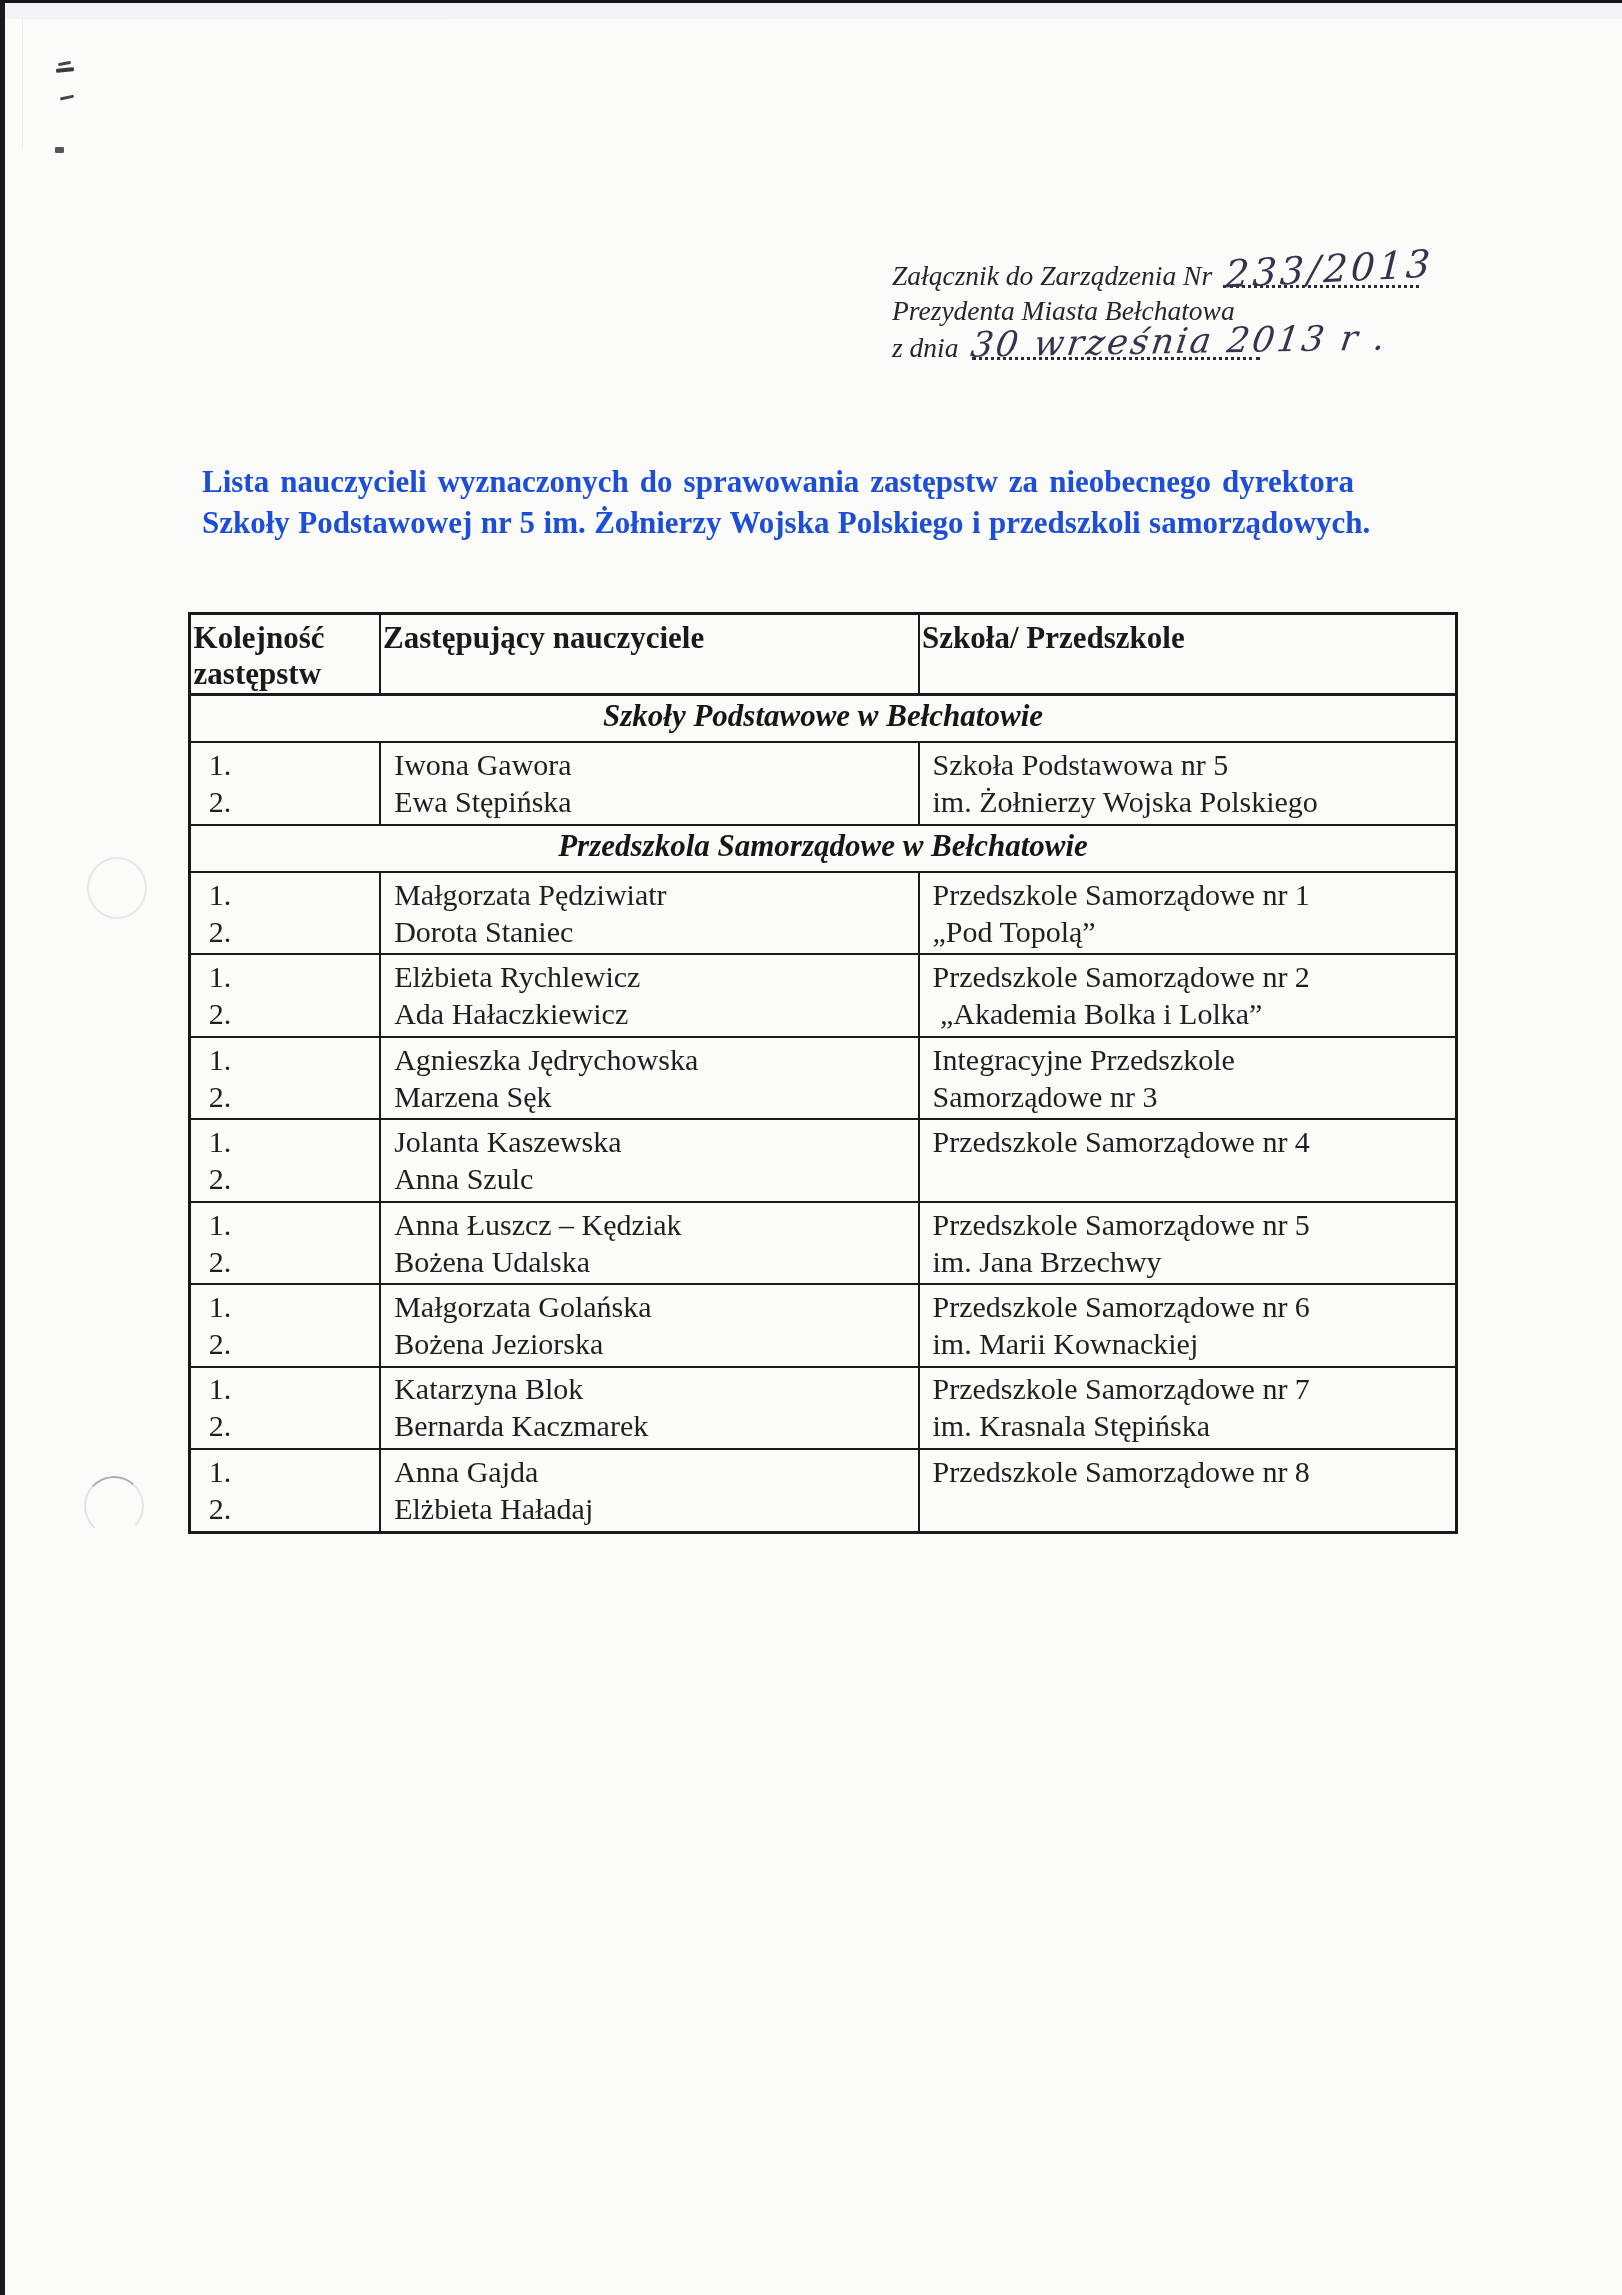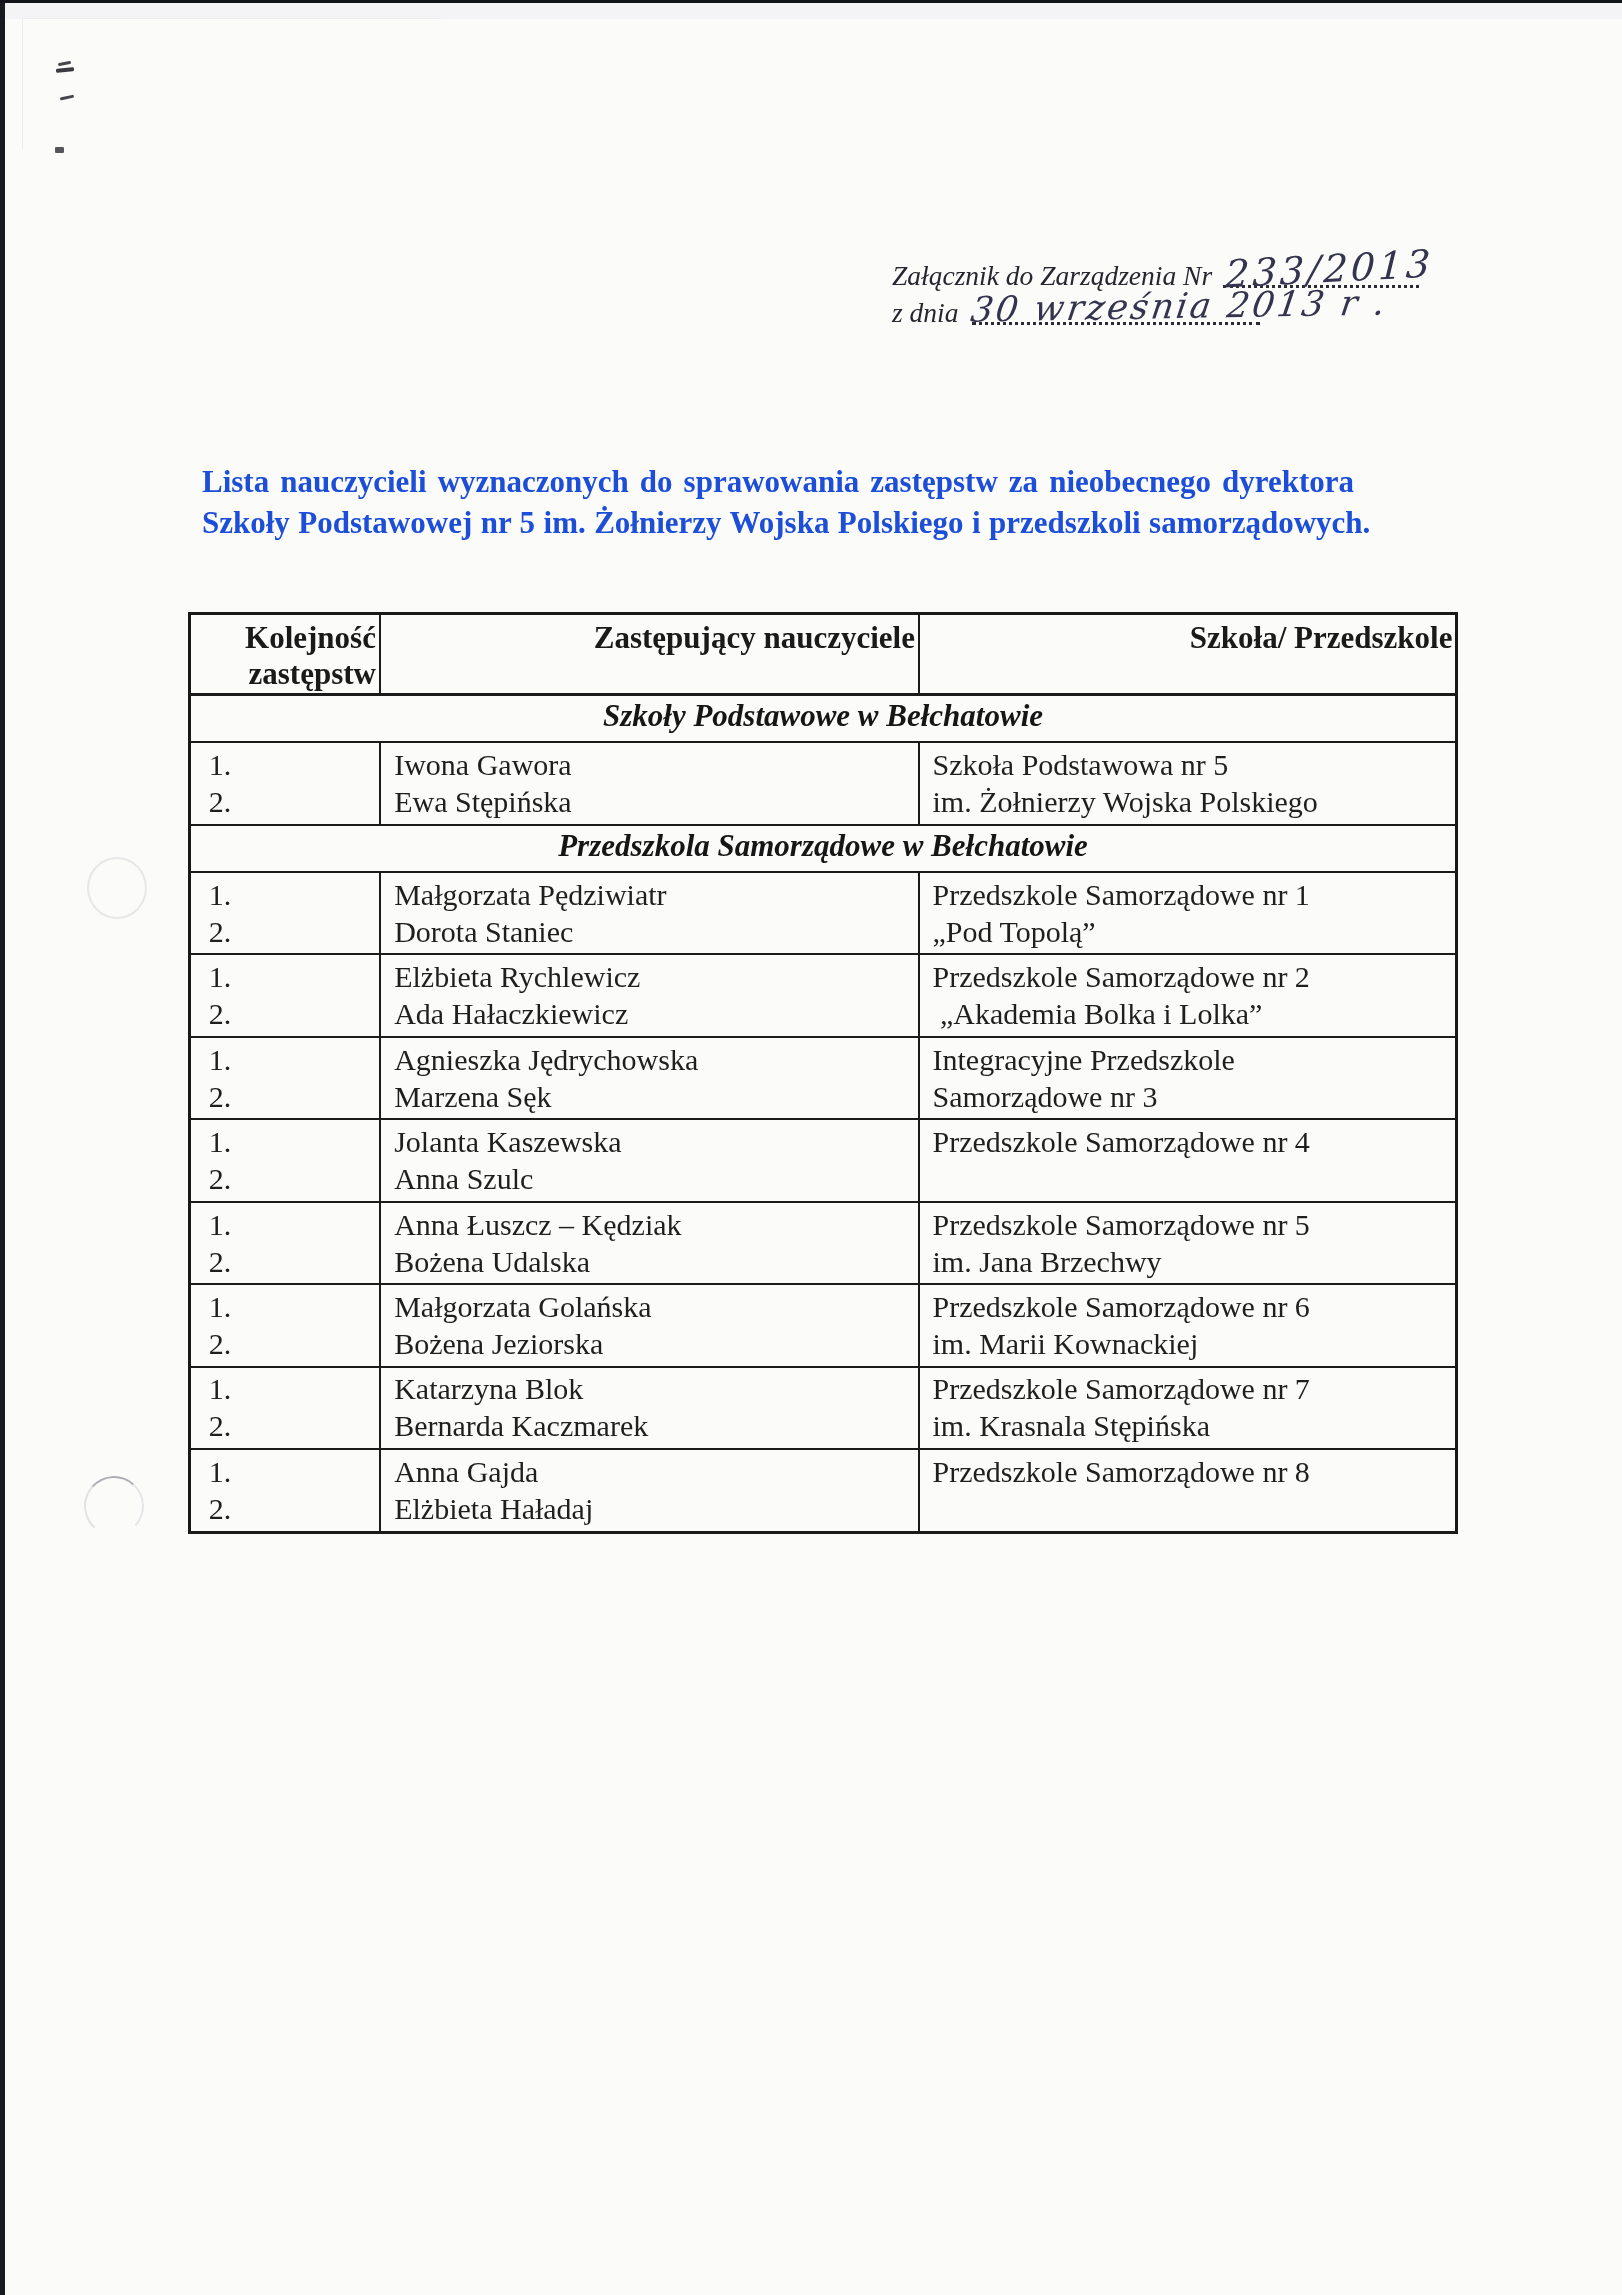--- a/index.html
+++ b/index.html
@@ -51,21 +51,21 @@
   .tline1 { word-spacing:3.3px; }
   .tline2 { word-spacing:0.7px; }
 
   
   table.doc { position:absolute; left:188px; top:612px; width:1267px;
               border-collapse:collapse; table-layout:fixed; }
   table.doc { border:3.3px solid #191919; }
   col.c1 { width:190px; } col.c2 { width:539px; } col.c3 { width:538px; }
   table.doc th, table.doc td { border:2.6px solid #1b1b1b; }
   table.doc thead th {
-    font-weight:700; font-size:31px; line-height:36px; text-align:right;
+    font-weight:700; font-size:31px; line-height:36px; text-align:left;
     vertical-align:top; padding:5.2px 2.6px 1.3px; border-bottom-width:3.9px; color:#1a1a1a;
   }
   td.section { font-weight:700; font-style:italic; text-align:center;
                font-size:31px; line-height:35px; padding:2px 0 8px; color:#161616; }
   td.cell { vertical-align:top; font-size:30px; line-height:37px; padding:2.6px 0 3.9px; }
   td.cell .line { min-height:37px; white-space:nowrap; }
   td.cell-order    { padding-left:17.7px; }
   td.cell-teachers { padding-left:13.7px;margin-top:36px; }
   td.cell-school   { padding-left:13px; }
   tbody tr.last-row td { border-bottom-width:3.9px; }
@@ -88,20 +88,21 @@
   <div class="artifact-circle-2"></div>
 
   <div class="annotation">
     <div class="ann-line">
       <span>Załącznik do Zarządzenia Nr</span>
       <span class="dotwrap">
         <span class="dots dots-number"></span>
         <span class="hand hand-number">233/2013</span>
       </span>
     </div>
+    <div class="ann-line">Prezydenta Miasta Bełchatowa</div>
     <div class="ann-line">
       <span>z dnia</span>
       <span class="dotwrap">
         <span class="dots dots-date"></span>
         <span class="hand hand-date">30 września 2013 r .</span>
       </span>
     </div>
   </div>
 
   <div class="title">

